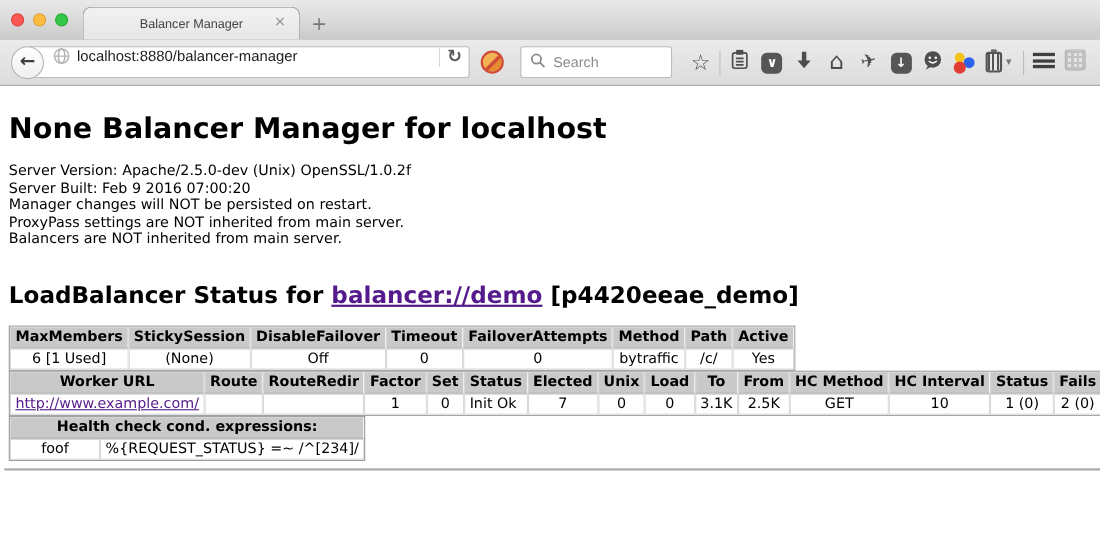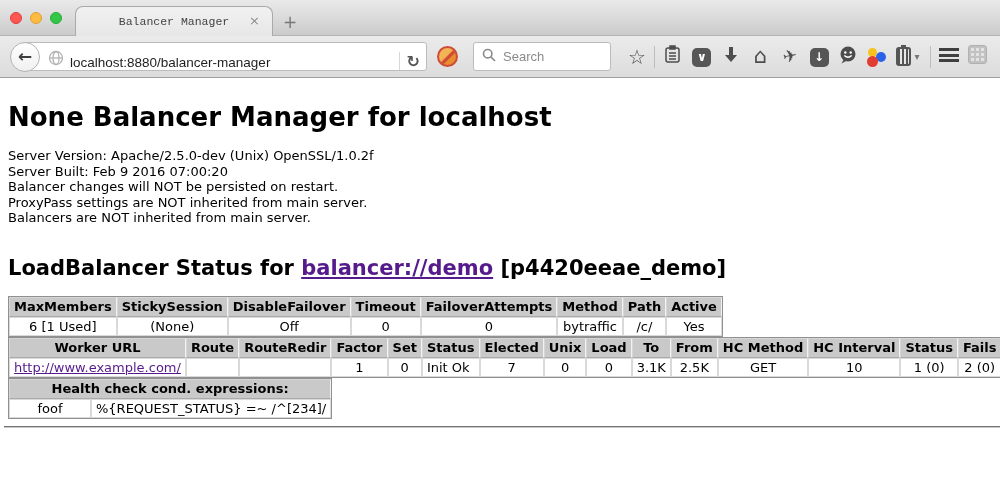--- a/index.html
+++ b/index.html
@@ -12,33 +12,33 @@
               position:relative; border-bottom:1px solid #b4b4b4; }
   .traffic { position:absolute; left:10px; top:12px; display:flex; gap:8px; }
   .tl { width:12px; height:12px; border-radius:50%; display:inline-block; }
   .tl.red    { background:#fc5753; border:1px solid #df3e39; }
   .tl.yellow { background:#fdbc40; border:1px solid #de9f34; }
   .tl.green  { background:#33c748; border:1px solid #27aa35; }
   .tab { position:absolute; left:75px; bottom:-1px; width:198px; height:30px;
          background:linear-gradient(180deg,#f1f1f1,#e7e7e7);
          border:1px solid #a9a9a9; border-bottom:none; border-radius:8px 8px 0 0;
          display:flex; align-items:center; justify-content:center; }
-  .tab-title { font-size:11.5px; color:#444; font-family:Liberation Mono, monospace; }
+  .tab-title { font-size:11.5px; color:#444; font-family:Liberation Sans, sans-serif; }
   .tab-close { position:absolute; right:12px; top:6px; color:#8d8d8d; font-size:13px; cursor:default; }
   .newtab { position:absolute; left:283px; bottom:4px; font-size:17px; color:#777; line-height:17px; }
 
   
   .navbar { height:42px; background:linear-gradient(180deg,#ebebeb,#dcdcdc);
             border-bottom:1px solid #9f9f9f; display:flex; align-items:center; padding:0 10px; }
   .backbtn { width:30px; height:30px; border-radius:50%; background:linear-gradient(#fefefe,#f0f0f0);
              border:1px solid #b3b3b3; display:flex; align-items:center; justify-content:center;
              z-index:2; flex:0 0 auto; }
   .backbtn span { font-size:17px; font-weight:bold; color:#3d3d3d; line-height:1; }
   .urlbar { height:29px; width:402px; margin-left:-15px; background:#fff; border:1px solid #bcbcbc;
-            border-radius:3px; display:flex; align-items:flex-end; padding:0 6px 0 22px; flex:0 0 auto; }
+            border-radius:3px; display:flex; align-items:flex-start; padding:0 6px 0 22px; flex:0 0 auto; }
   .urltext { font-size:13.5px; color:#1e1e1e; margin-left:6px; flex:1 1 auto; white-space:nowrap;
              overflow:hidden; font-family:"Liberation Sans",sans-serif; }
   .vsep { width:1px; height:18px; background:#d7d7d7; margin:0 7px; flex:0 0 auto; }
   .reload { font-size:16px; font-weight:bold; color:#555; line-height:1; }
   .blocked { width:21px; height:21px; border-radius:50%; border:2px solid #ce4b38;
              background:linear-gradient(135deg,#f3b457 40%,#e88d2f 60%);
              margin-left:10px; position:relative; overflow:hidden; flex:0 0 auto; }
   .blocked::after { content:""; position:absolute; left:-2px; top:7px; width:24px; height:2.5px;
                     background:#ce4b38; transform:rotate(-45deg); }
   .searchbar { height:29px; width:138px; background:#fff; border:1px solid #bcbcbc; border-radius:3px;
@@ -195,21 +195,21 @@
       <span class="ic"><span class="gridicon" style="display:inline-block;"></span></span>
     </div>
   </div>
 
   <div class="content">
     <h1>None Balancer Manager for localhost</h1>
 
     <div class="info">
       <div>Server Version: Apache/2.5.0-dev (Unix) OpenSSL/1.0.2f</div>
       <div>Server Built: Feb 9 2016 07:00:20</div>
-      <div>Balancer changes will NOT be persisted on restart.</div>
+      <div>Manager changes will NOT be persisted on restart.</div>
       <div>ProxyPass settings are NOT inherited from main server.</div>
       <div>Balancers are NOT inherited from main server.</div>
     </div>
 
     <h3 class="status"><span>LoadBalancer Status for </span><a href="#" class="balancer-link">balancer://demo</a><span> [p4420eeae_demo]</span></h3>
 
     <table class="t balancer">
       <colgroup>
         <col style="width:95px">
           <col style="width:100px">

